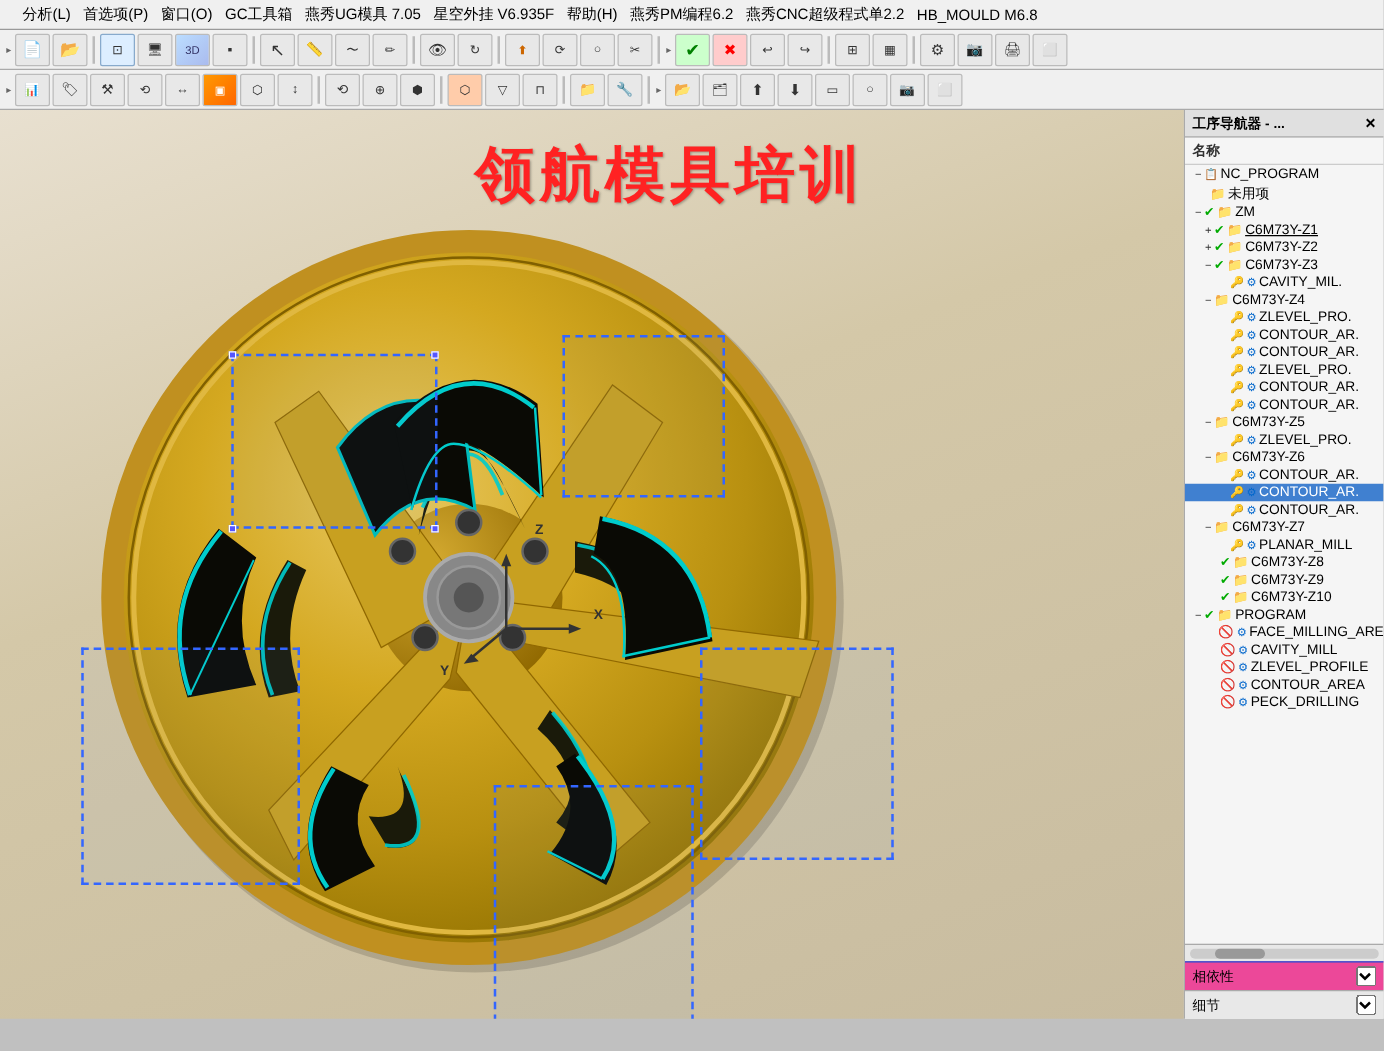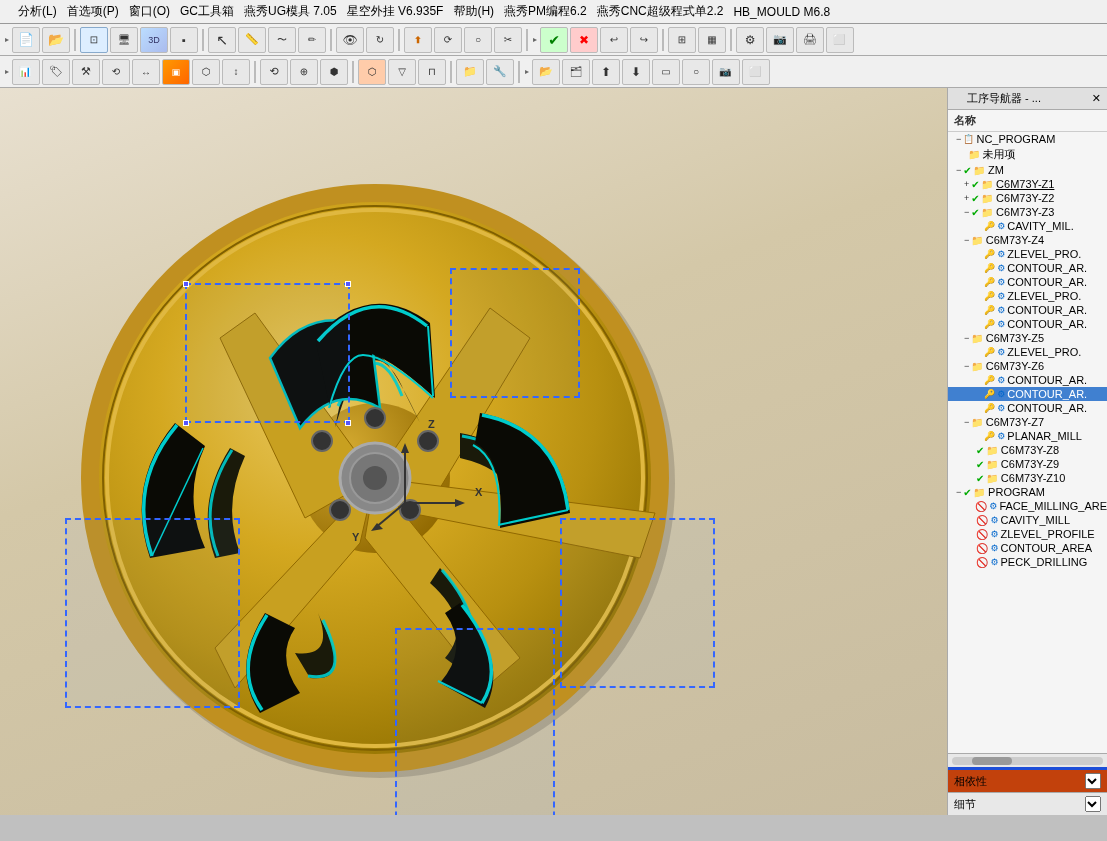--- a/index.html
+++ b/index.html
@@ -95,21 +95,21 @@
     #prog-nav-header {
       background: #e0e0e0;
       border-bottom: 1px solid #aaa;
       padding: 3px 6px;
       font-size: 11px;
       display: flex;
       align-items: center;
       gap: 4px;
       justify-content: space-between;
     }
-    #prog-nav-header span { font-weight: normal; margin-left: 13px; }
+    #prog-nav-header span { font-weight: bold; }
 
     #prog-nav-title {
       font-size: 11px;
       padding: 3px 6px;
       border-bottom: 1px solid #ccc;
       font-weight: bold;
       color: #333;
     }
 
     #prog-tree {
@@ -361,20 +361,21 @@
       <span style="font-size:10px;">📷</span>
     </div>
   <div class="tb-btn">
       <span style="font-size:10px;">⬜</span>
     </div>
 </div>
 
 <div id="main">
 
   <div id="viewport">
+    <div class="watermark">领航模具培训</div>
 
     <div id="wheel-container">
       <svg width="700" height="680" viewBox="0 0 700 680">
 
         <ellipse cx="350" cy="345" rx="295" ry="295" fill="rgba(0,0,0,0.15)"></ellipse>
 
         <ellipse cx="345" cy="340" rx="285" ry="285" fill="url(#wheelGrad)"></ellipse>
 
         <defs>
           <radialGradient id="wheelGrad" cx="40%" cy="35%" r="70%">
@@ -680,21 +681,21 @@
           <span style="font-size:9px;color:#0066cc;">⚙</span>
           <span style="font-size:11px;">PECK_DRILLING</span>
         </div>
       </div>
     <div id="scrollbar-area">
       <div id="hscroll">
         <div id="hscroll-thumb"></div>
       </div>
     </div>
 
-    <div style="border-top:3px solid #1d4ed8;background:#c2410c;">
+    <div style="border-top:1px solid #1d4ed8;background:#ec4899;">
       <div style="padding:3px 6px;font-size:11px;display:flex;justify-content:space-between;align-items:center;">
         <span>相依性</span>
         <select style="font-size:9px;padding:0;height:16px;width:16px;">
           <option>▼</option>
         </select>
       </div>
     </div>
     <div style="border-top:1px solid #aaa;background:#e8e8e8;flex:0 0 auto;">
       <div style="padding:3px 6px;font-size:11px;display:flex;justify-content:space-between;align-items:center;">
         <span>细节</span>

